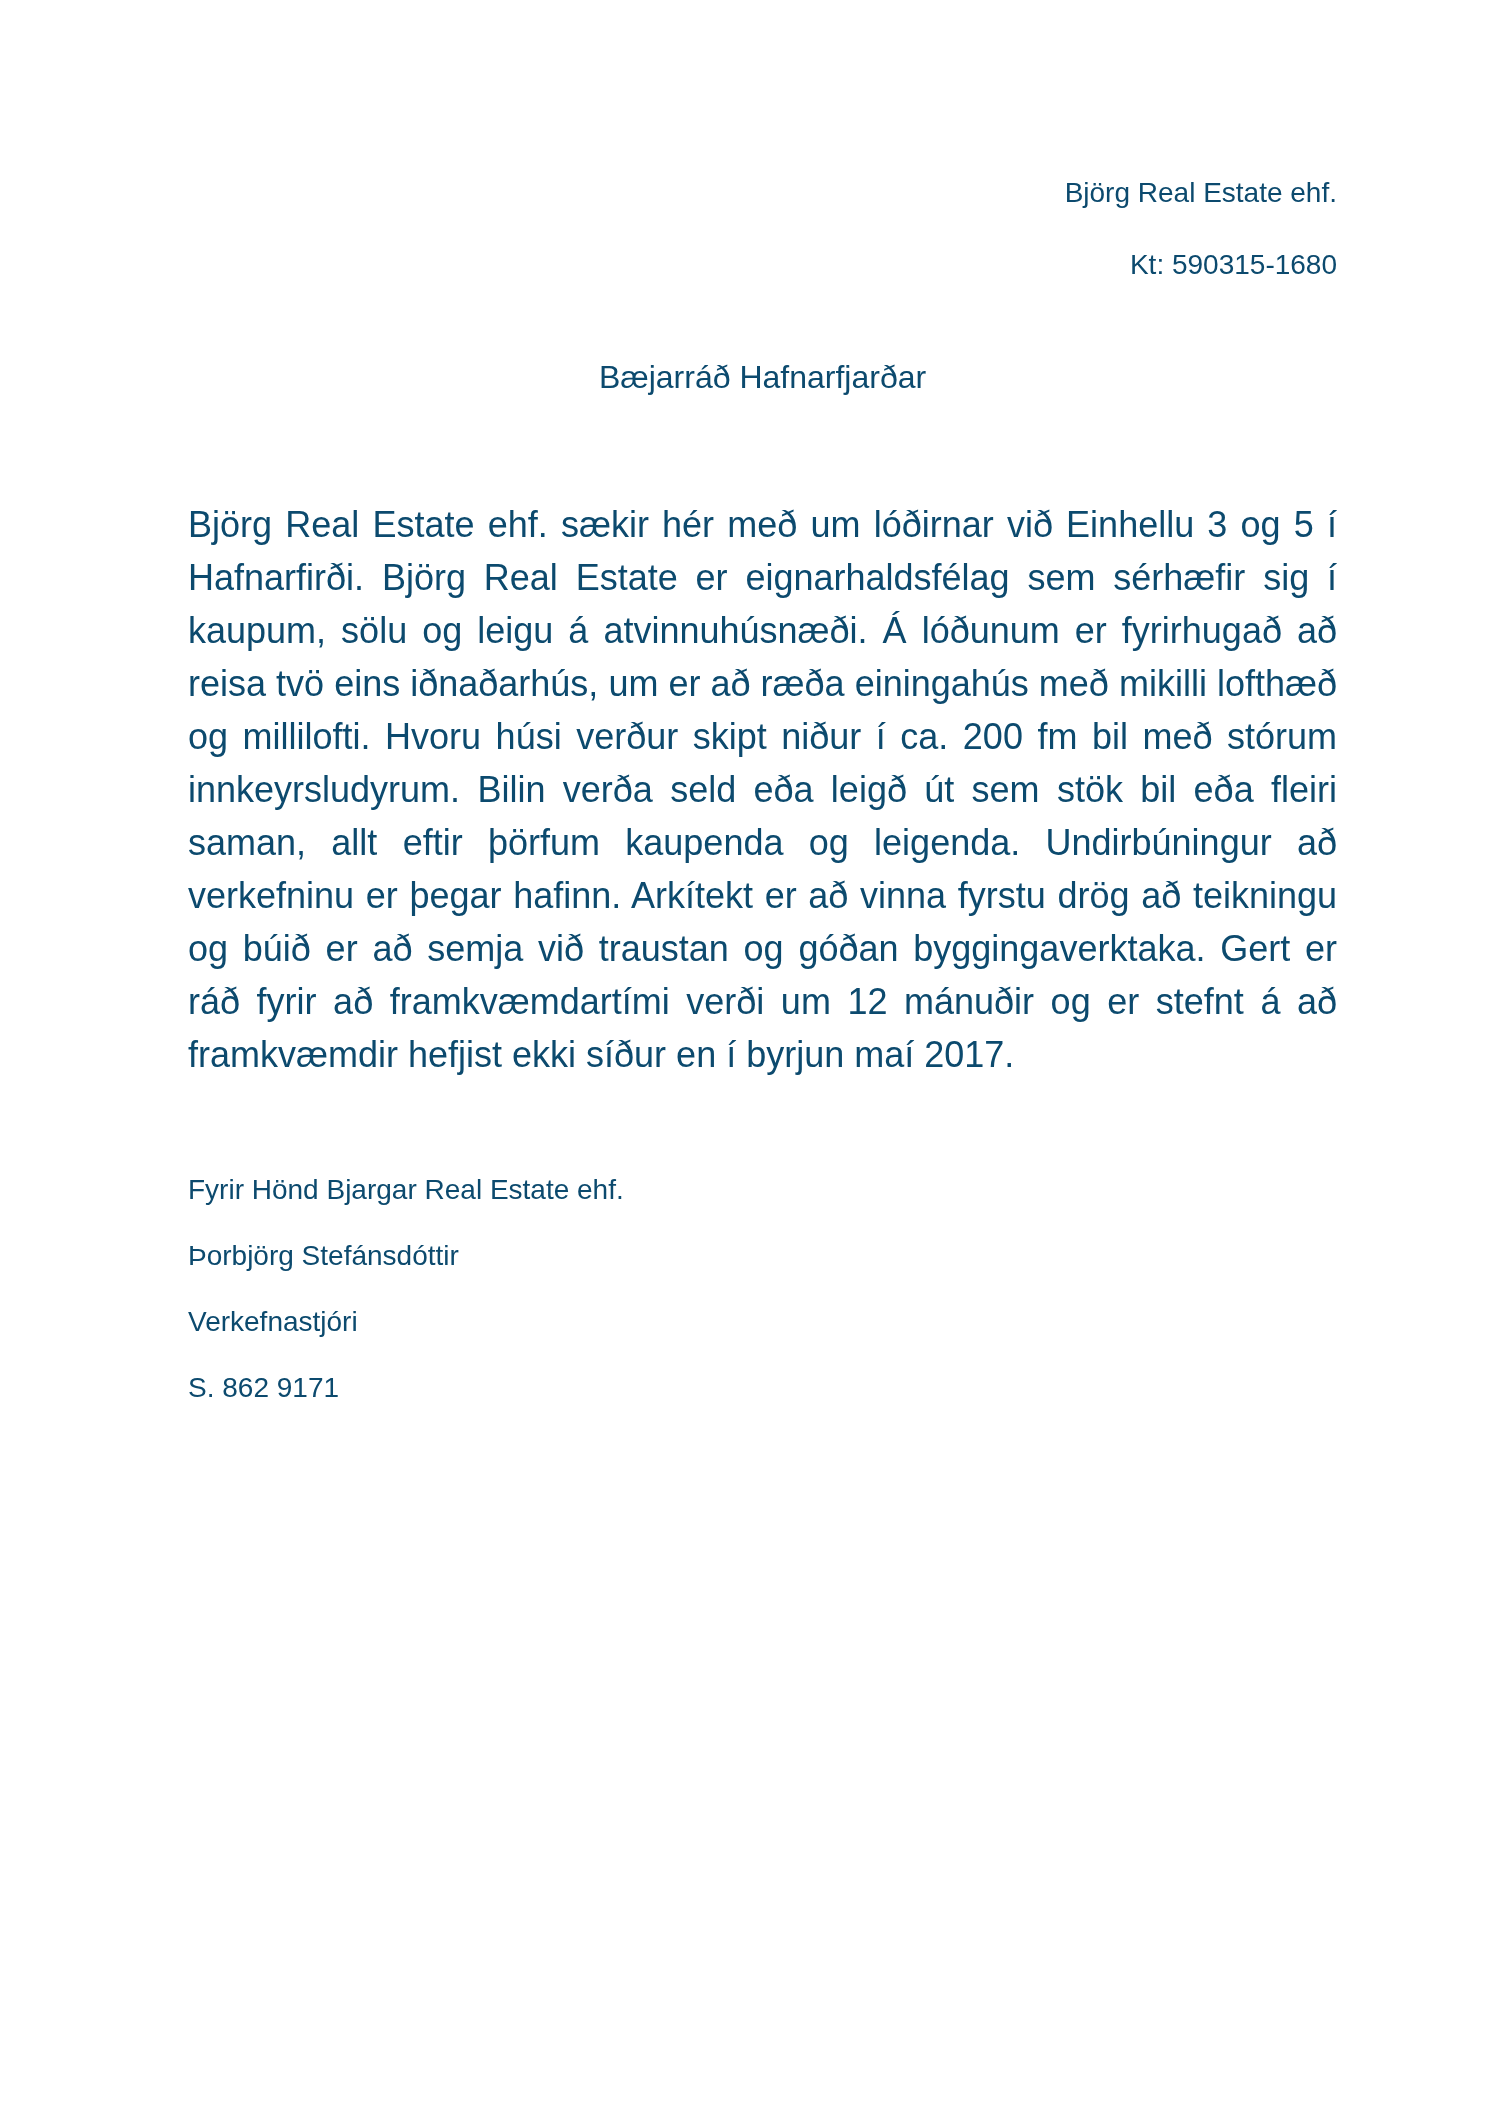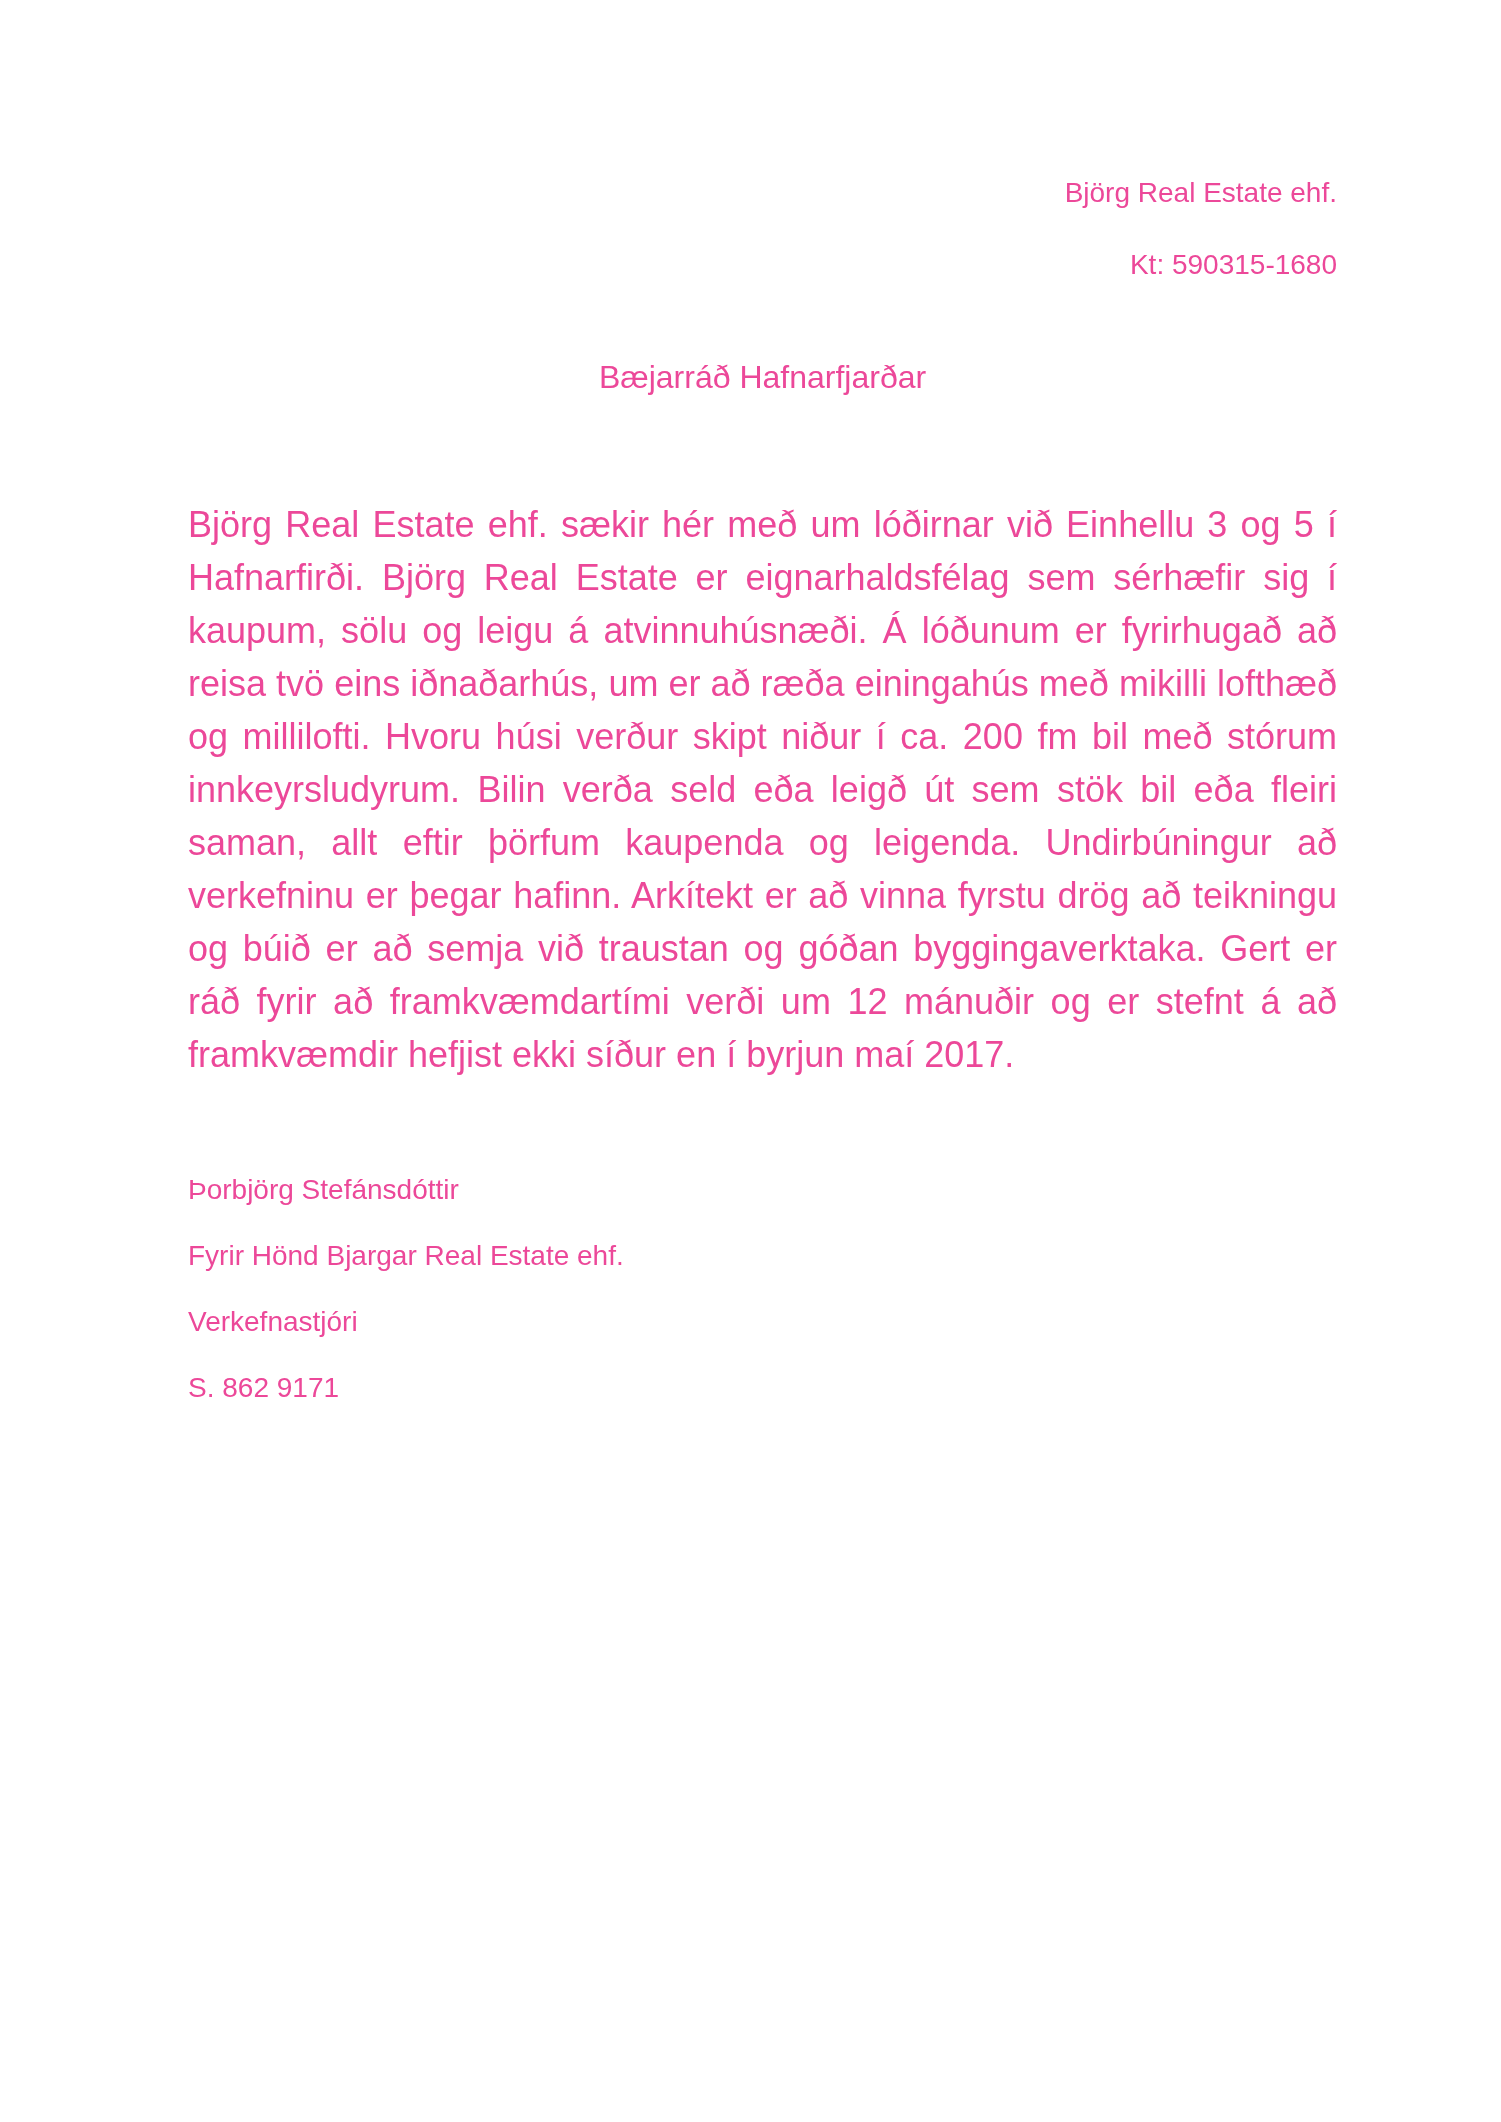--- a/index.html
+++ b/index.html
@@ -6,21 +6,21 @@
     margin: 0;
     padding: 0;
     background: #ffffff;
   }
   .page {
     position: relative;
     width: 1501px;
     height: 2122px;
     margin: 0 auto;
     background: #ffffff;
-    color: #ec4899;
+    color: #0c4a6e;
     font-family: "Liberation Sans", sans-serif;
     box-sizing: border-box;
     padding: 168px 164px 0 188px;
     overflow: hidden;
   }
   .sender-block {
     text-align: right;
     font-size: 28px;
   }
   .sender-block p {
@@ -66,19 +66,19 @@
 
   <div class="recipient-block">
     <p>Bæjarráð Hafnarfjarðar</p>
   </div>
 
   <div class="letter-body">
     <p>Björg Real Estate ehf. sækir hér með um lóðirnar við Einhellu 3 og 5 í Hafnarfirði. Björg Real Estate er eignarhaldsfélag sem sérhæfir sig í kaupum, sölu og leigu á atvinnuhúsnæði. Á lóðunum er fyrirhugað að reisa tvö eins iðnaðarhús, um er að ræða einingahús með mikilli lofthæð og millilofti. Hvoru húsi verður skipt niður í ca. 200 fm bil með stórum innkeyrsludyrum. Bilin verða seld eða leigð út sem stök bil eða fleiri saman, allt eftir þörfum kaupenda og leigenda. Undirbúningur að verkefninu er þegar hafinn. Arkítekt er að vinna fyrstu drög að teikningu og búið er að semja við traustan og góðan byggingaverktaka. Gert er ráð fyrir að framkvæmdartími verði um 12 mánuðir og er stefnt á að framkvæmdir hefjist ekki síður en í byrjun maí 2017.</p>
   </div>
 
   <div class="signature-block">
+    <p>Fyrir Hönd Bjargar Real Estate ehf.</p>
     <p>Þorbjörg Stefánsdóttir</p>
-    <p>Fyrir Hönd Bjargar Real Estate ehf.</p>
     <p>Verkefnastjóri</p>
     <p>S. 862 9171</p>
   </div>
 
 </div>
 
 </body></html>

